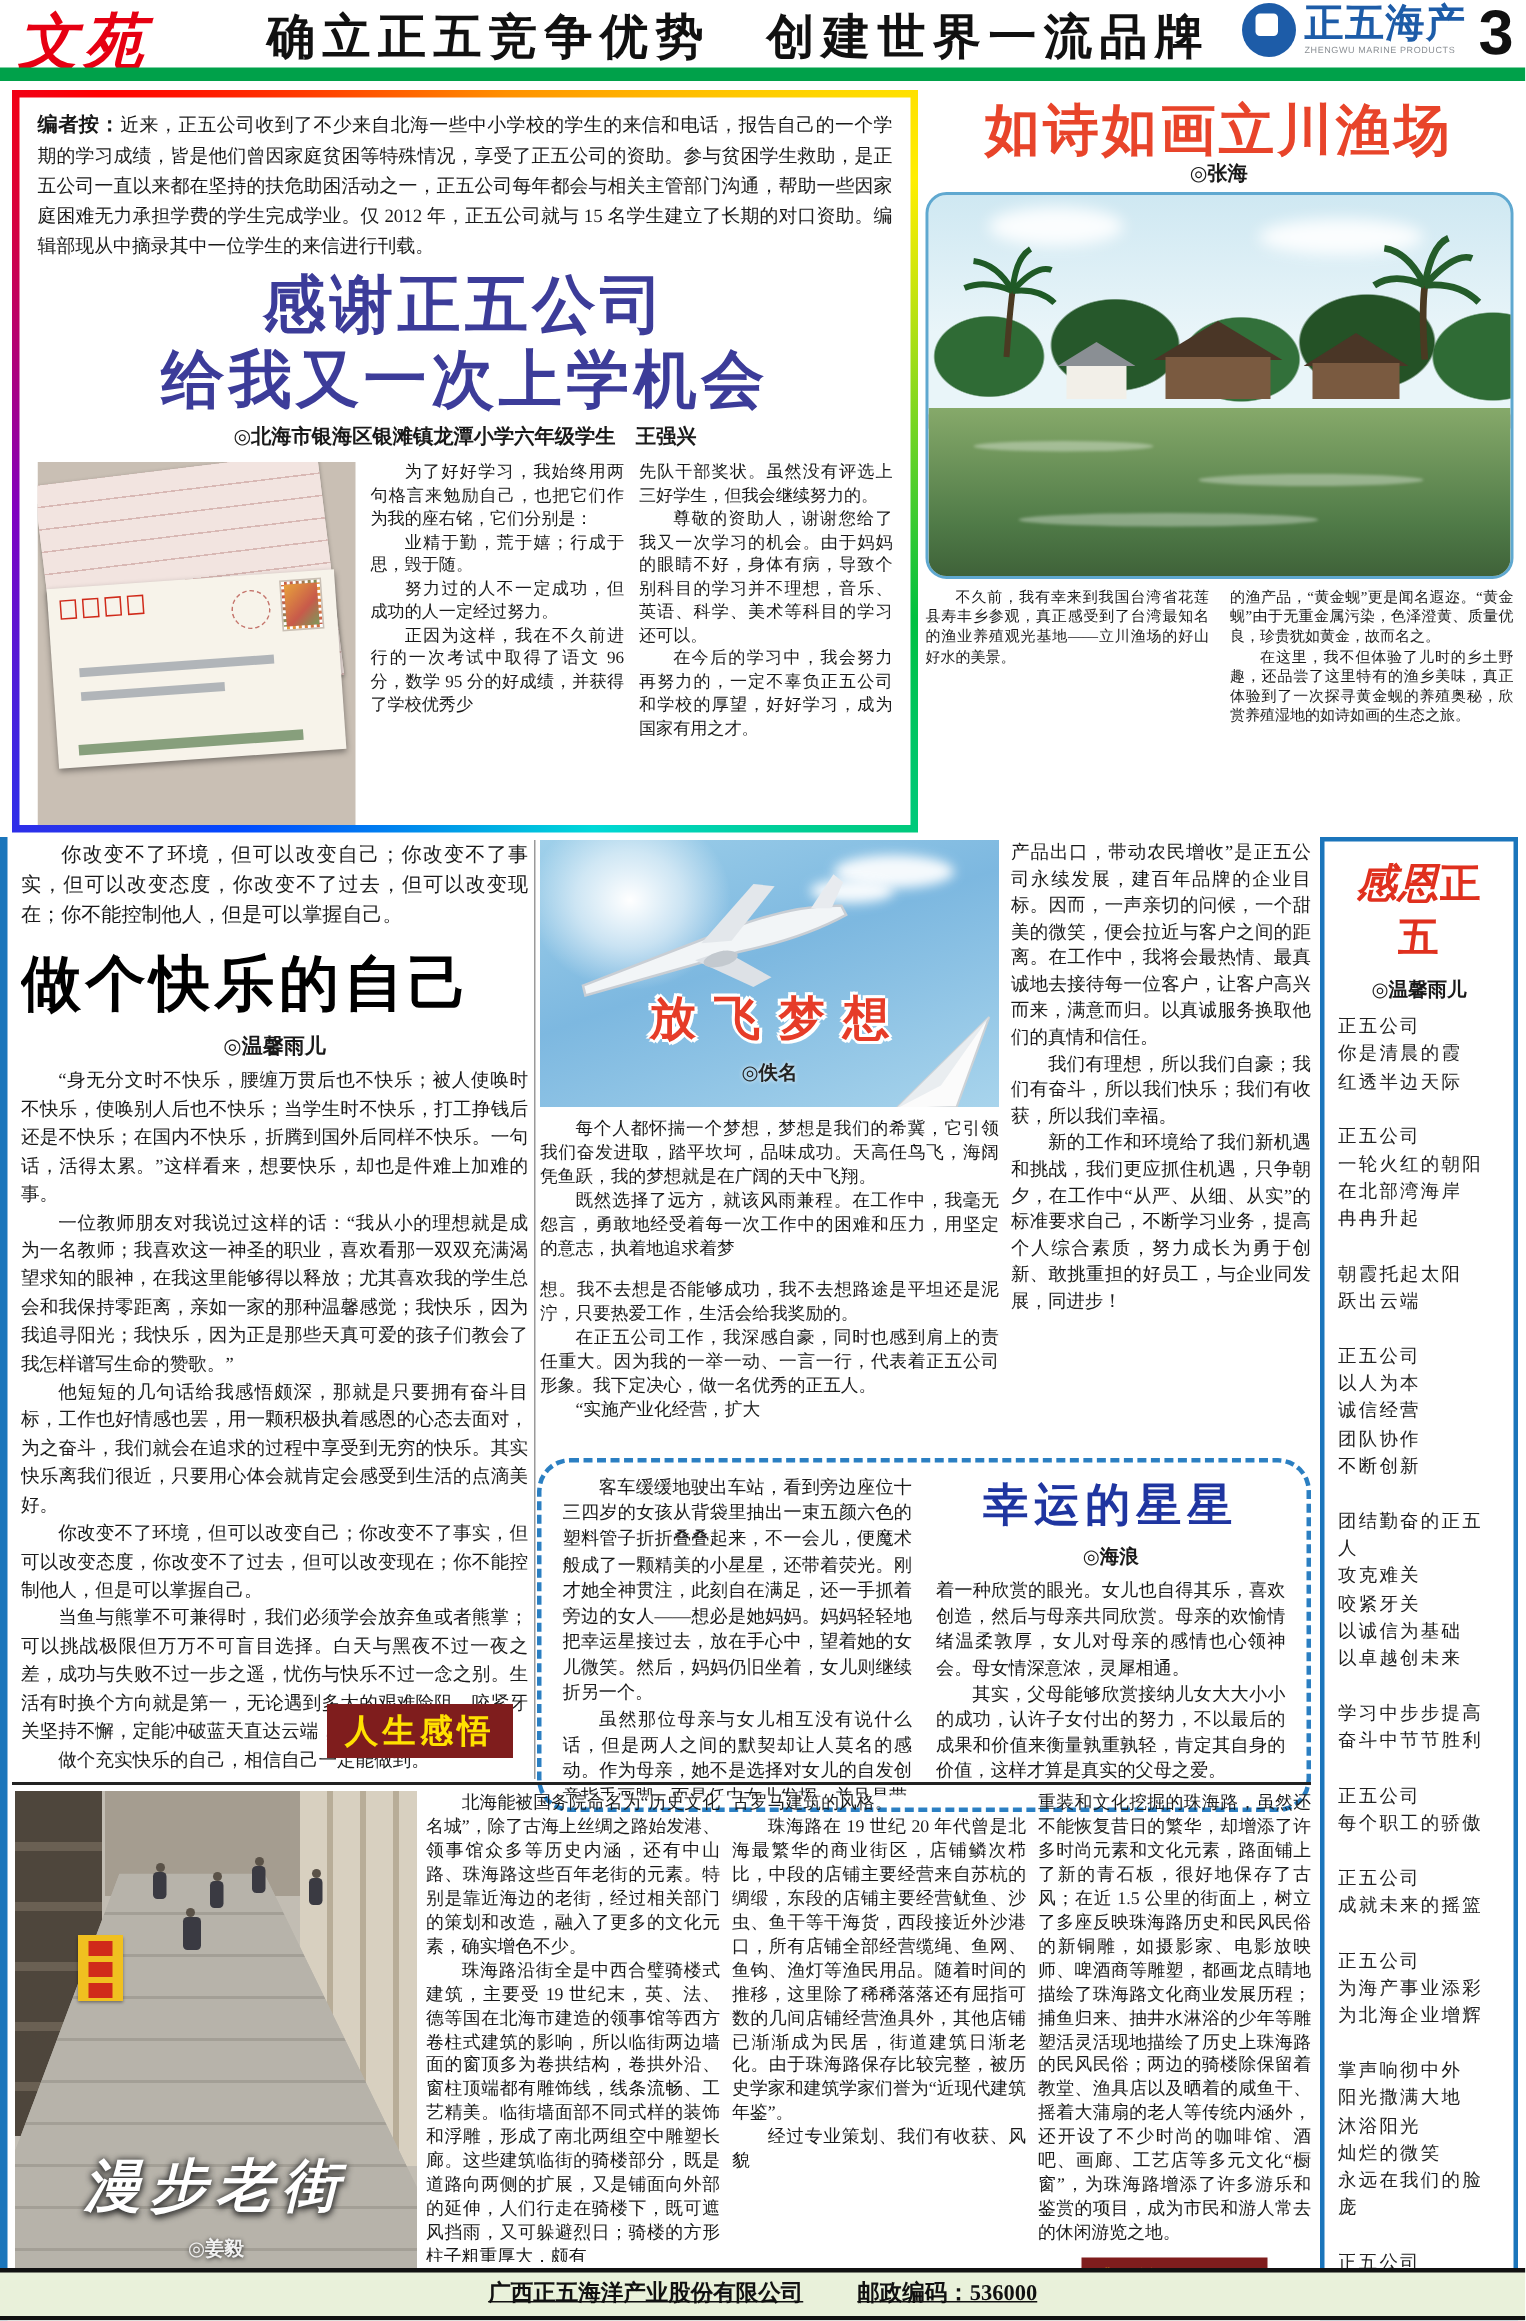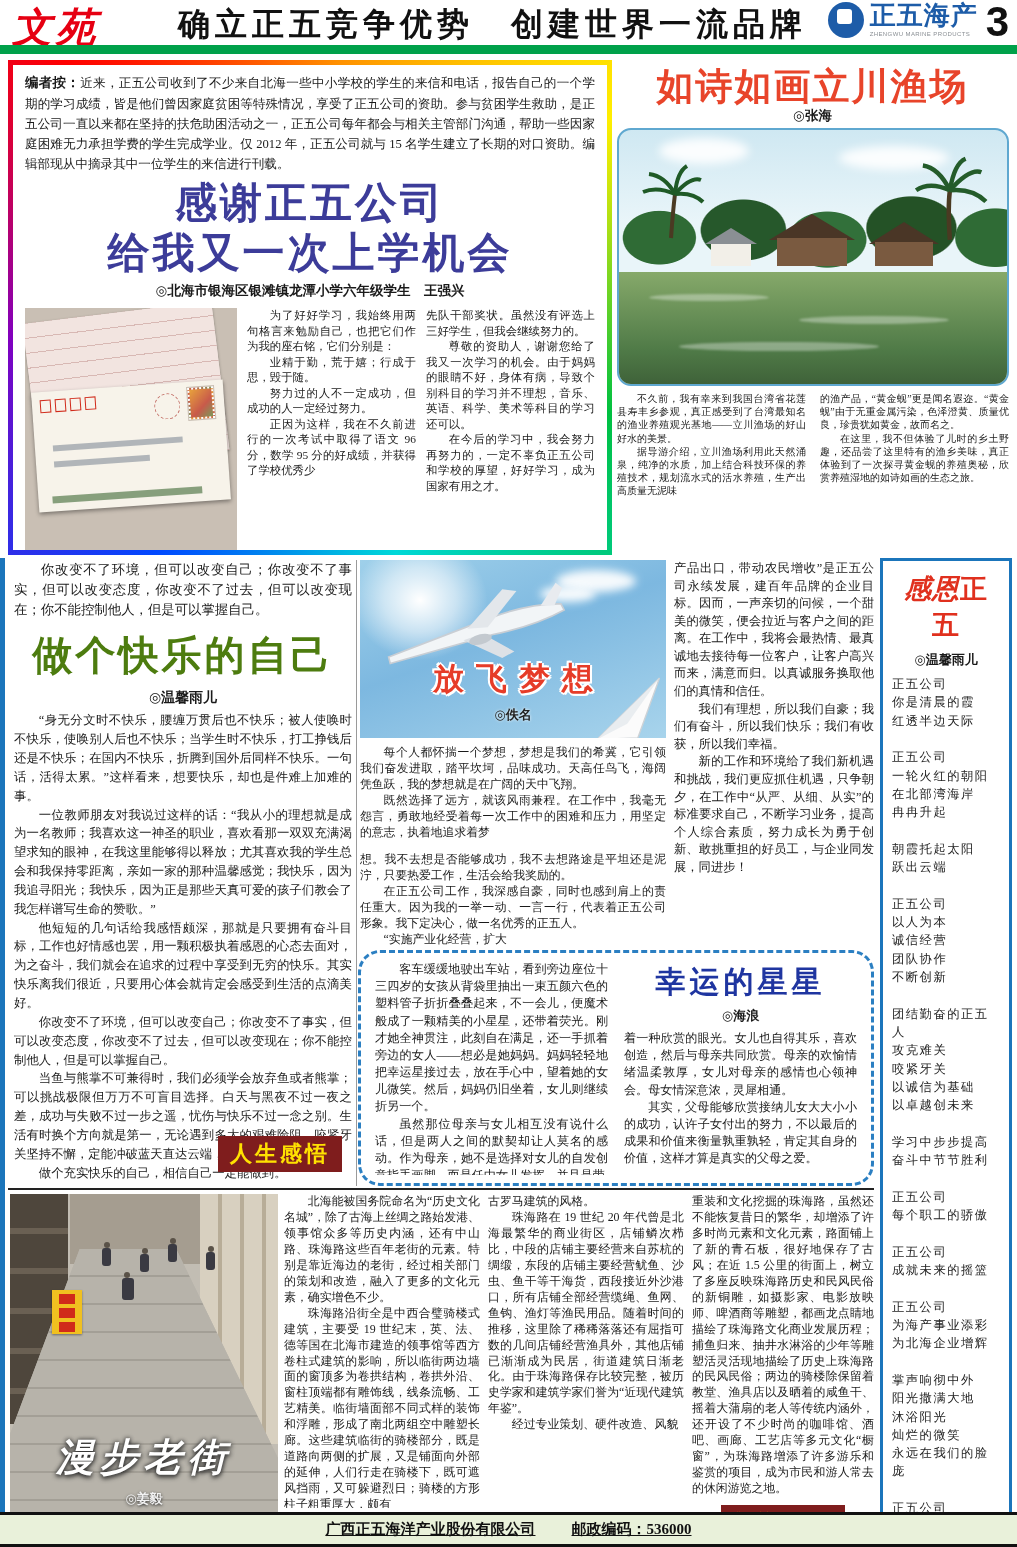--- a/index.html
+++ b/index.html
@@ -79,22 +79,22 @@
   }
   .fp-streak { position:absolute; background:rgba(255,255,255,.35); border-radius:50%; filter:blur(1px); }
   .fp-stones { position:absolute; left:0; bottom:96px; width:100%; height:14px;
     background:repeating-linear-gradient(90deg,#5a5a52 0 18px,#6e6e64 18px 34px); opacity:.8; border-radius:3px; }
   .fish-cols { left:617px; top:392px; width:392px; height:163px; display:flex; gap:14px; overflow:hidden; }
   .fcol { flex:1; font-size:10px; line-height:1.32; text-align:justify; overflow:hidden; }
 
   
   .happy { left:14px; top:560px; width:338px; height:628px; overflow:hidden; }
   .happy-intro { font-size:13.4px; line-height:1.5; text-align:justify; text-indent:2em; }
-  .happy-title { text-align:center; font-size:40px; font-weight:bold; letter-spacing:3px;
-    margin-top:8px; color:#4d7c0f; }
+  .happy-title { font-size:40px; font-weight:bold; letter-spacing:3px;
+    margin-top:8px; color:#000000; }
   .happy-byline { text-align:center; font-size:14px; font-weight:bold; margin:6px 0 4px; }
   .happy-body p { font-size:12.4px; line-height:1.52; text-align:justify; text-indent:2em; }
   .tag { background:#7f1d1d; color:#ffe100; font-weight:bold; font-size:22px; letter-spacing:3px;
     padding:3px 12px; display:inline-block; }
   .tag-life { right:10px; bottom:16px; }
   .mid-divider { left:356px; top:560px; width:1px; height:626px; background:#9a9a9a; }
 
   
   .dream-photo { left:360px; top:560px; width:306px; height:178px; overflow:hidden;
     background:linear-gradient(160deg,#9fd0ea 0%,#7db8e0 45%,#a8d4ec 100%); }
@@ -108,21 +108,21 @@
     text-shadow:-2px 0 #fff,2px 0 #fff,0 -2px #fff,0 2px #fff,2px 2px #fff,-2px -2px #fff; }
   .dream-byline { position:absolute; left:0; width:100%; top:146px; text-align:center;
     font-size:13px; font-weight:bold; color:#222; text-shadow:0 0 3px #fff; }
   .dream-cols { left:360px; top:744px; width:306px; height:202px; display:flex; gap:12px; overflow:hidden;flex-direction:column; }
   .dcol { flex:1; font-size:11.8px; line-height:1.36; text-align:justify; overflow:hidden; }
   .dream-col3 { left:674px; top:560px; width:200px; height:386px; font-size:12.3px; line-height:1.43;
     text-align:justify; overflow:hidden; }
   .dream-col3 p { text-indent:2em; }
 
   
-  .lucky { left:358px; top:950px; width:516px; height:236px; border:3px dashed #2b7fc2;
+  .lucky { left:358px; top:972px; width:516px; height:236px; border:3px dashed #2b7fc2;
     border-radius:22px; padding:8px 14px; display:flex; gap:16px; background:#fff; }
   .lk-col { flex:1; font-size:12.1px; line-height:1.42; text-align:justify; overflow:hidden; }
   .lk-title { text-align:center; font-size:30px; font-weight:900; color:#1f35a0; letter-spacing:4px; }
   .lk-byline { text-align:center; font-size:13px; font-weight:bold; margin:3px 0 5px; }
 
   
   .poem-box { left:880px; top:558px; width:132px; height:989px; border:3px solid #1b75bb;
     background:#fff; padding:10px 9px 6px; overflow:hidden; }
   .poem-title { text-align:center; font-size:27px; font-weight:900; color:#e0301e; letter-spacing:1px; }
   .poem-title .script { font-style:italic; font-family:"Liberation Serif",serif; }
@@ -260,21 +260,20 @@
     <div class="fp-stones"></div>
     <div class="fp-water">
       <span class="fp-streak" style="position:absolute;left:30px;top:22px;width:120px;height:7px;"></span>
       <span class="fp-streak" style="position:absolute;left:180px;top:44px;width:150px;height:8px;"></span>
       <span class="fp-streak" style="position:absolute;left:60px;top:70px;width:200px;height:9px;"></span>
     </div>
   </div>
   <div class="abs fish-cols">
     <div class="fcol">
       <p class="ind">不久前，我有幸来到我国台湾省花莲县寿丰乡参观，真正感受到了台湾最知名的渔业养殖观光基地——立川渔场的好山好水的美景。</p>
-      <p class="ind">据导游介绍，立川渔场利用此天然涌泉，纯净的水质，加上结合科技环保的养殖技术，规划流水式的活水养殖，生产出高质量无泥味</p>
     </div>
     <div class="fcol">
       <p class="noind">的渔产品，“黄金蚬”更是闻名遐迩。“黄金蚬”由于无重金属污染，色泽澄黄、质量优良，珍贵犹如黄金，故而名之。</p>
       <p class="ind">在这里，我不但体验了儿时的乡土野趣，还品尝了这里特有的渔乡美味，真正体验到了一次探寻黄金蚬的养殖奥秘，欣赏养殖湿地的如诗如画的生态之旅。</p>
     </div>
   </div>
 
   <div class="abs happy">
     <p class="happy-intro">你改变不了环境，但可以改变自己；你改变不了事实，但可以改变态度，你改变不了过去，但可以改变现在；你不能控制他人，但是可以掌握自己。</p>
     <div class="happy-title sans">做个快乐的自己</div>
@@ -416,21 +415,21 @@
     <div class="street-byline">◎姜毅</div>
   </div>
 
   <div class="abs street-col scol1">
     <p>北海能被国务院命名为“历史文化名城”，除了古海上丝绸之路始发港、领事馆众多等历史内涵，还有中山路、珠海路这些百年老街的元素。特别是靠近海边的老街，经过相关部门的策划和改造，融入了更多的文化元素，确实增色不少。</p>
     <p>珠海路沿街全是中西合璧骑楼式建筑，主要受 19 世纪末，英、法、德等国在北海市建造的领事馆等西方卷柱式建筑的影响，所以临街两边墙面的窗顶多为卷拱结构，卷拱外沿、窗柱顶端都有雕饰线，线条流畅、工艺精美。临街墙面部不同式样的装饰和浮雕，形成了南北两组空中雕塑长廊。这些建筑临街的骑楼部分，既是道路向两侧的扩展，又是铺面向外部的延伸，人们行走在骑楼下，既可遮风挡雨，又可躲避烈日；骑楼的方形柱子粗重厚大，颇有</p>
   </div>
   <div class="abs street-col scol2">
     <p class="noind">古罗马建筑的风格。</p>
     <p>珠海路在 19 世纪 20 年代曾是北海最繁华的商业街区，店铺鳞次栉比，中段的店铺主要经营来自苏杭的绸缎，东段的店铺主要经营鱿鱼、沙虫、鱼干等干海货，西段接近外沙港口，所有店铺全部经营缆绳、鱼网、鱼钩、渔灯等渔民用品。随着时间的推移，这里除了稀稀落落还有屈指可数的几间店铺经营渔具外，其他店铺已渐渐成为民居，街道建筑日渐老化。由于珠海路保存比较完整，被历史学家和建筑学家们誉为“近现代建筑年鉴”。</p>
-    <p>经过专业策划、硬件改造、风貌</p>
+    <p>经过专业策划、我们有收获、风貌</p>
   </div>
   <div class="abs street-col scol3">
     <p class="noind">重装和文化挖掘的珠海路，虽然还不能恢复昔日的繁华，却增添了许多时尚元素和文化元素，路面铺上了新的青石板，很好地保存了古风；在近 1.5 公里的街面上，树立了多座反映珠海路历史和民风民俗的新铜雕，如摄影家、电影放映师、啤酒商等雕塑，都画龙点睛地描绘了珠海路文化商业发展历程；捕鱼归来、抽井水淋浴的少年等雕塑活灵活现地描绘了历史上珠海路的民风民俗；两边的骑楼除保留着教堂、渔具店以及晒着的咸鱼干、摇着大蒲扇的老人等传统内涵外，还开设了不少时尚的咖啡馆、酒吧、画廊、工艺店等多元文化“橱窗”，为珠海路增添了许多游乐和鉴赏的项目，成为市民和游人常去的休闲游览之地。</p>
     <span class="tag tag-travel sans">畅游天下</span>
   </div>
 
   <div class="abs left-strip"></div>
 
   <div class="abs footer">
     <span class="footer-text">

